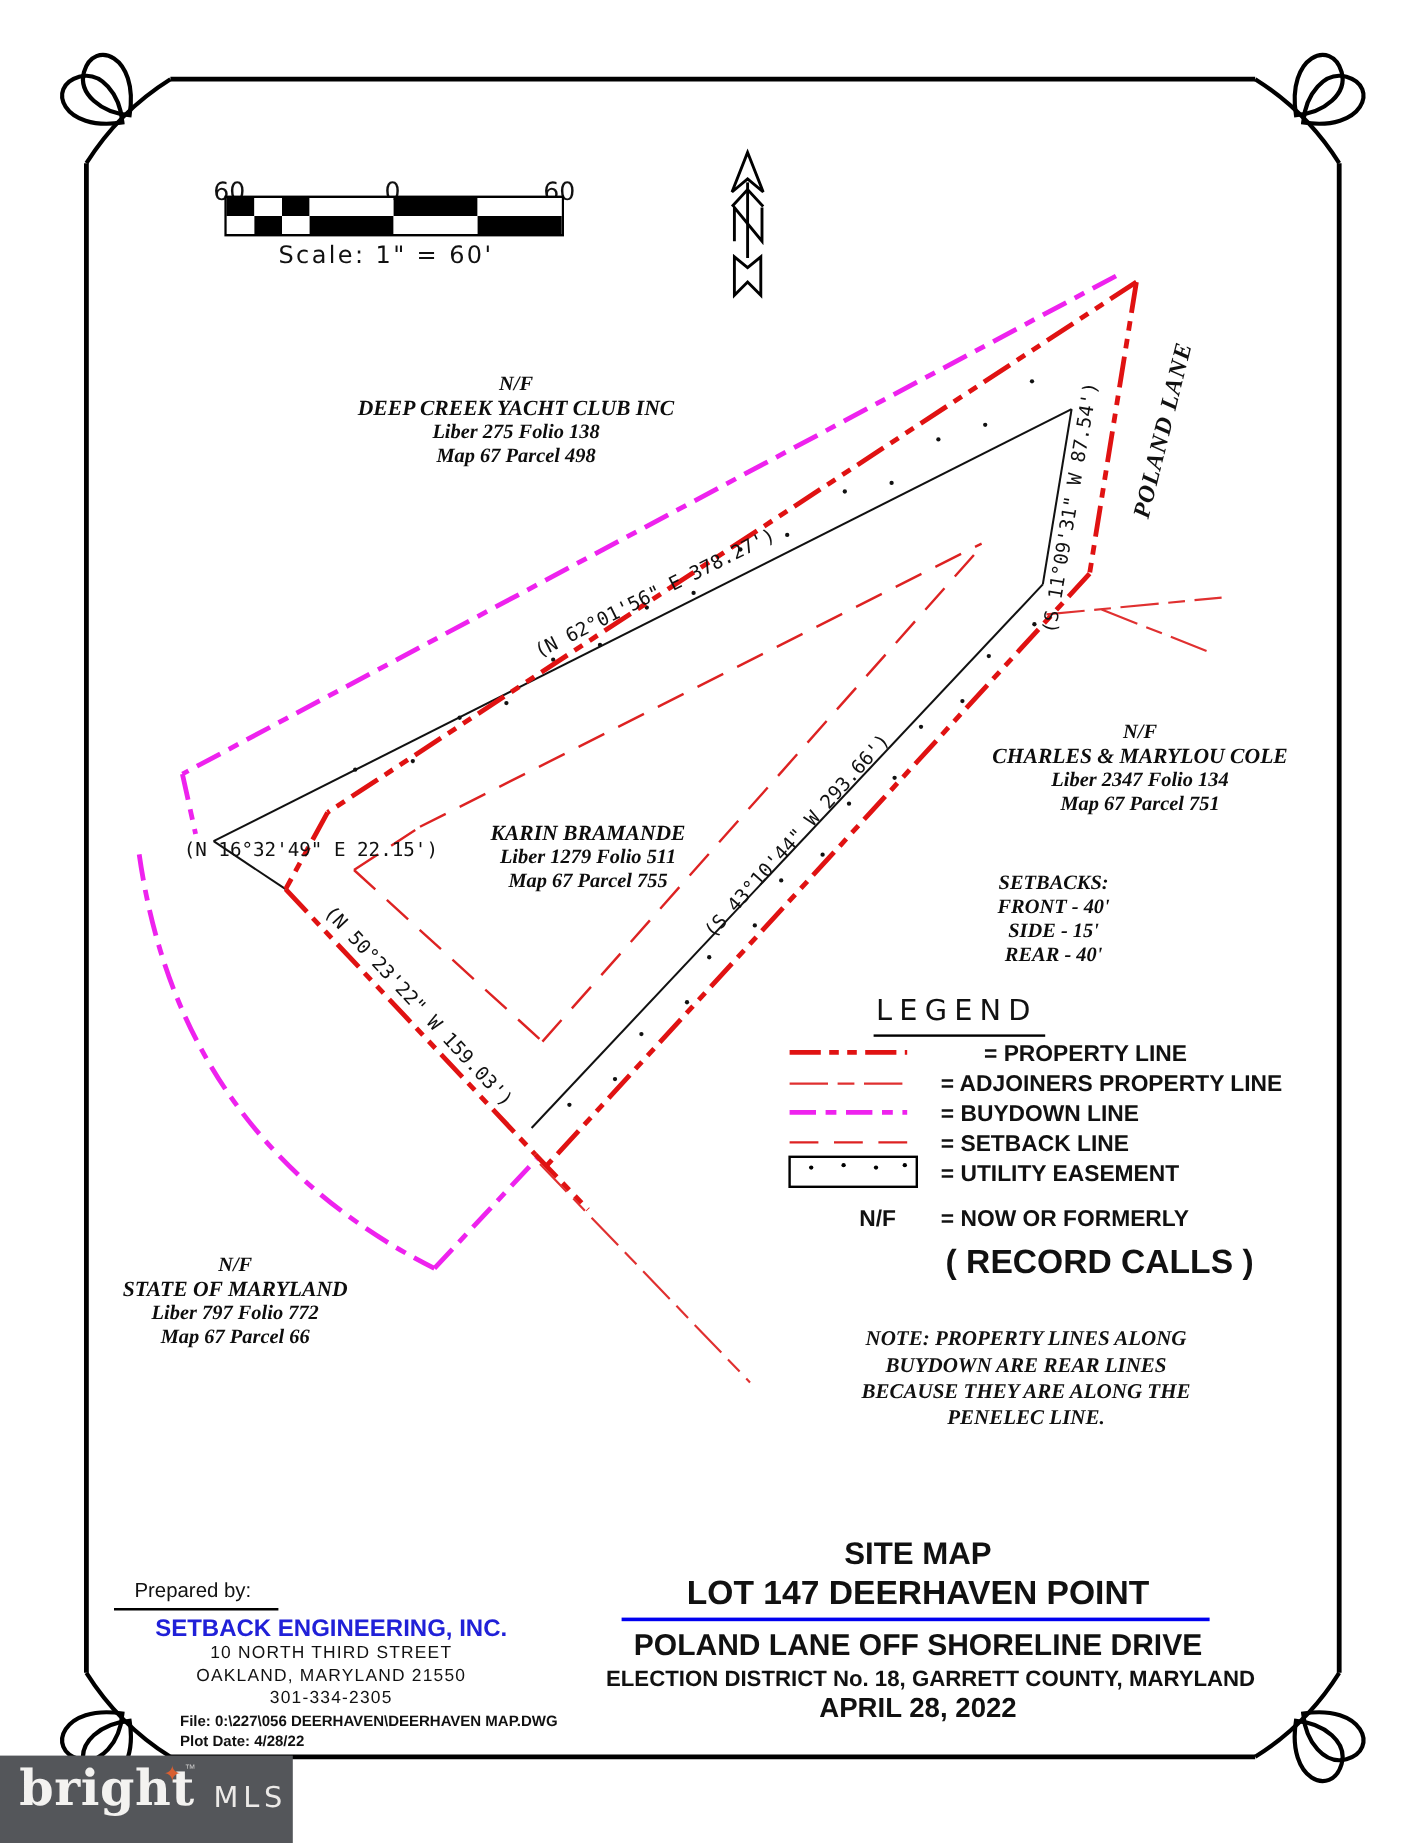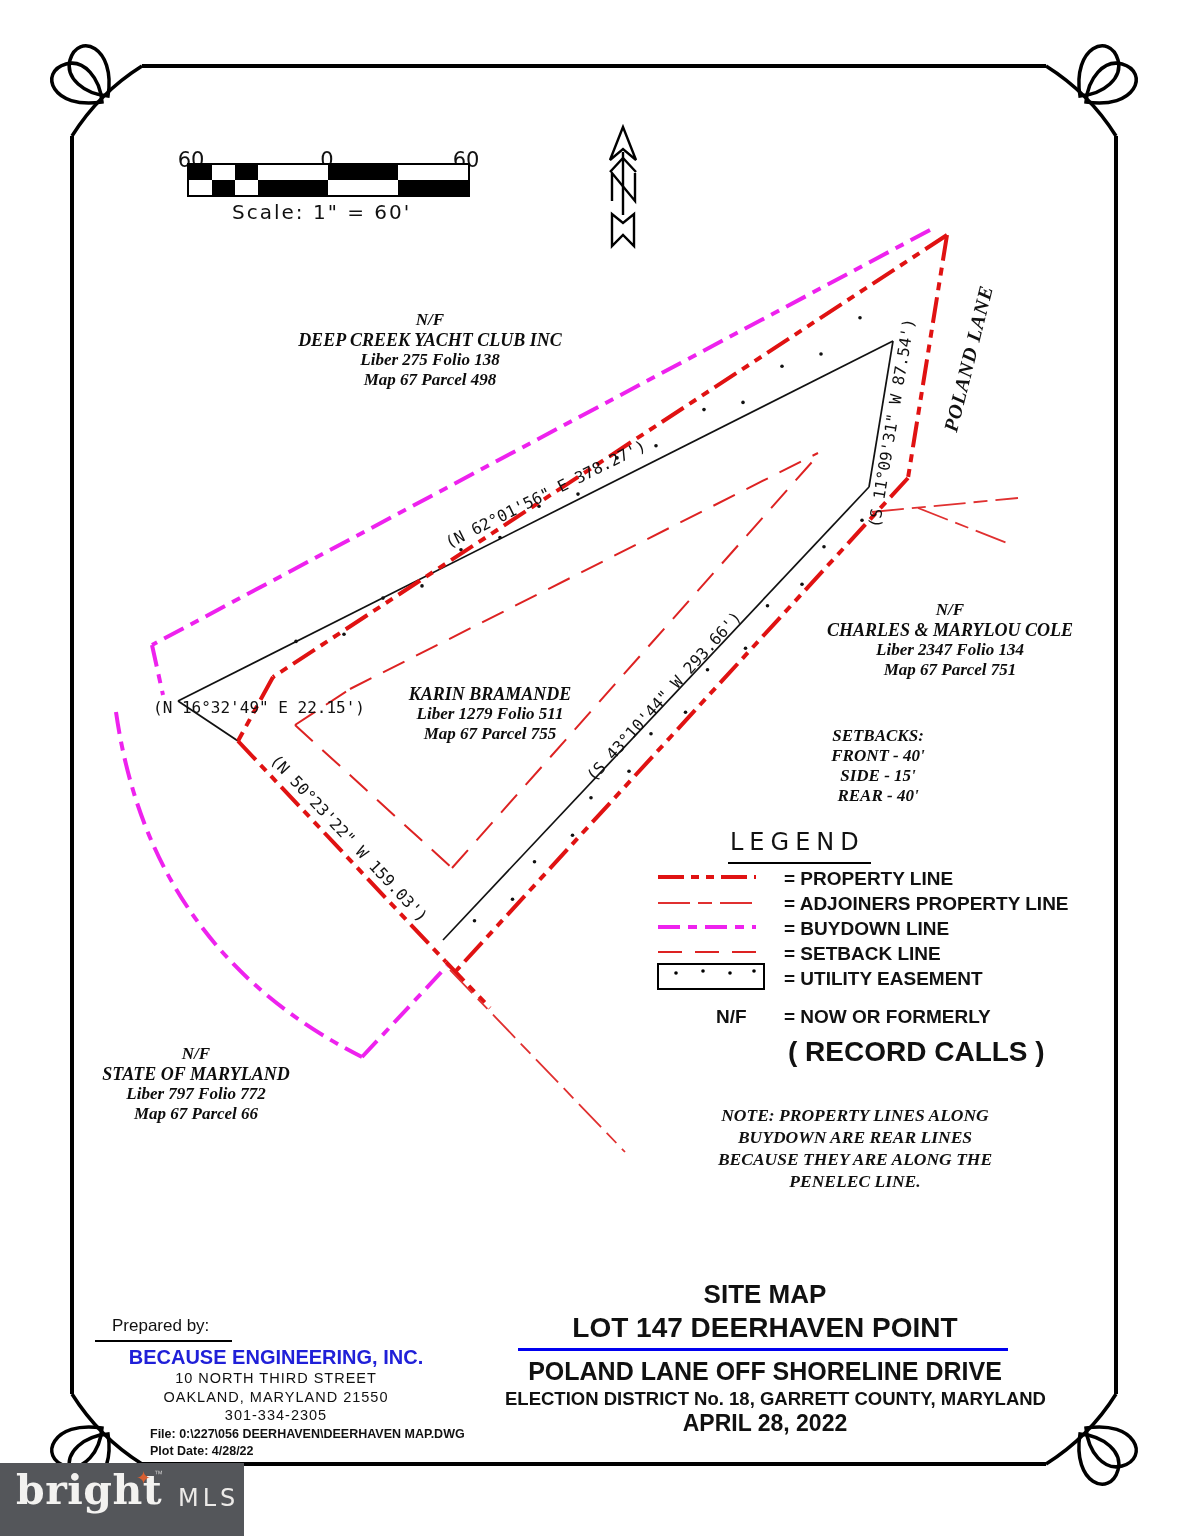--- a/index.html
+++ b/index.html
@@ -227,21 +227,21 @@
     <div>REAR - 40'</div>
   </div>
 
   <div class="legend-title" style="left:728px;top:828px">LEGEND</div>
 
   <div class="legend-sample" style="left:656px;top:872px">
     <svg width="102" height="10">
         <path class="ln-prop" d="M2 5 H100"></path>
       </svg>
     </div>
-  <div class="legend-label" style="left:784px;top:868px">= PROPERTY LINE</div>
+  <div class="legend-label" style="left:820px;top:868px">= PROPERTY LINE</div>
 
   <div class="legend-sample" style="left:656px;top:899px">
     <svg width="102" height="8">
         <path class="ln-adj" d="M2 4 H100"></path>
       </svg>
     </div>
   <div class="legend-label" style="left:784px;top:893px">= ADJOINERS PROPERTY LINE</div>
 
   <div class="legend-sample" style="left:656px;top:922px">
     <svg width="102" height="10">
@@ -281,21 +281,21 @@
   </div>
 
   <div class="tb" style="left:560px;top:1279px;width:410px;font-size:26px">SITE MAP</div>
   <div class="tb" style="left:520px;top:1312px;width:490px;font-size:28px">LOT 147 DEERHAVEN POINT</div>
   <div class="blue-line" style="left:518px;top:1348px;width:490px"></div>
   <div class="tb" style="left:520px;top:1357px;width:490px;font-size:25px">POLAND LANE OFF SHORELINE DRIVE</div>
   <div class="tb" style="left:505px;top:1388px;width:520px;font-size:18.5px">ELECTION DISTRICT No. 18, GARRETT COUNTY, MARYLAND</div>
   <div class="tb" style="left:520px;top:1410px;width:490px;font-size:23px">APRIL 28, 2022</div>
 
   <div class="prep-label" style="left:112px;top:1316px">Prepared by:</div>
-  <div class="prep-center company" style="left:120px;top:1346px;width:312px">BECAUSE ENGINEERING, INC.</div>
+  <div class="prep-center company" style="left:120px;top:1346px;width:312px">SETBACK ENGINEERING, INC.</div>
   <div class="prep-center" style="left:120px;top:1370px;width:312px;font-size:14.5px;letter-spacing:1px">10 NORTH THIRD STREET</div>
   <div class="prep-center" style="left:120px;top:1389px;width:312px;font-size:14.5px;letter-spacing:1px">OAKLAND, MARYLAND 21550</div>
   <div class="prep-center" style="left:120px;top:1407px;width:312px;font-size:14.5px;letter-spacing:1px">301-334-2305</div>
   <div class="fileline" style="left:150px;top:1427px">File: 0:\227\056 DEERHAVEN\DEERHAVEN MAP.DWG</div>
   <div class="fileline" style="left:150px;top:1444px">Plot Date: 4/28/22</div>
 
   <div class="mls-bar">
     <span class="mls-bright">bright</span>
     <span class="mls-star">✦</span>
     <span class="mls-tm">™</span>

